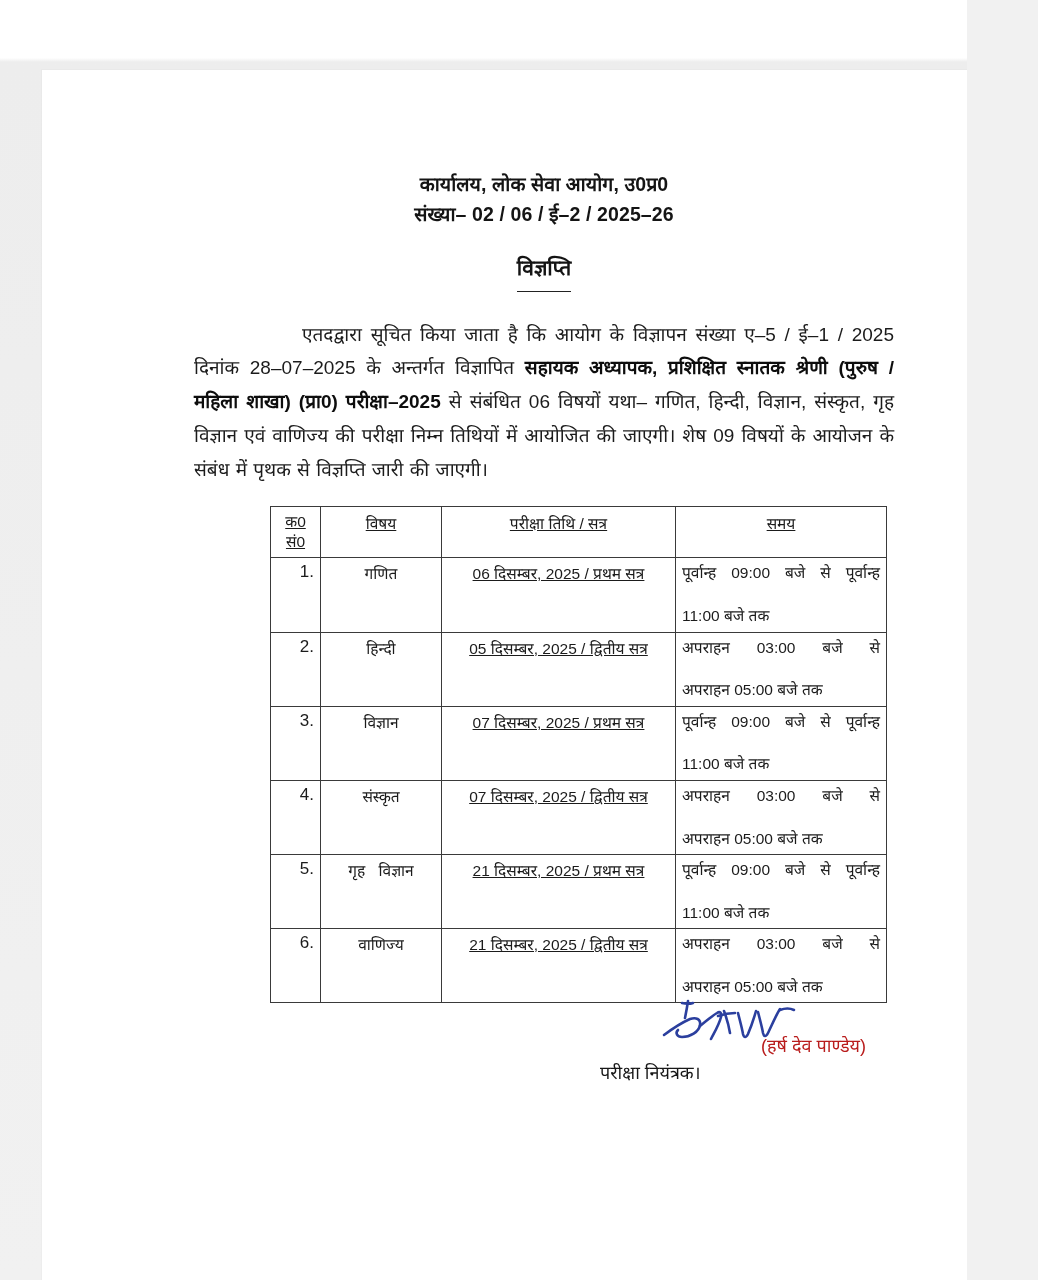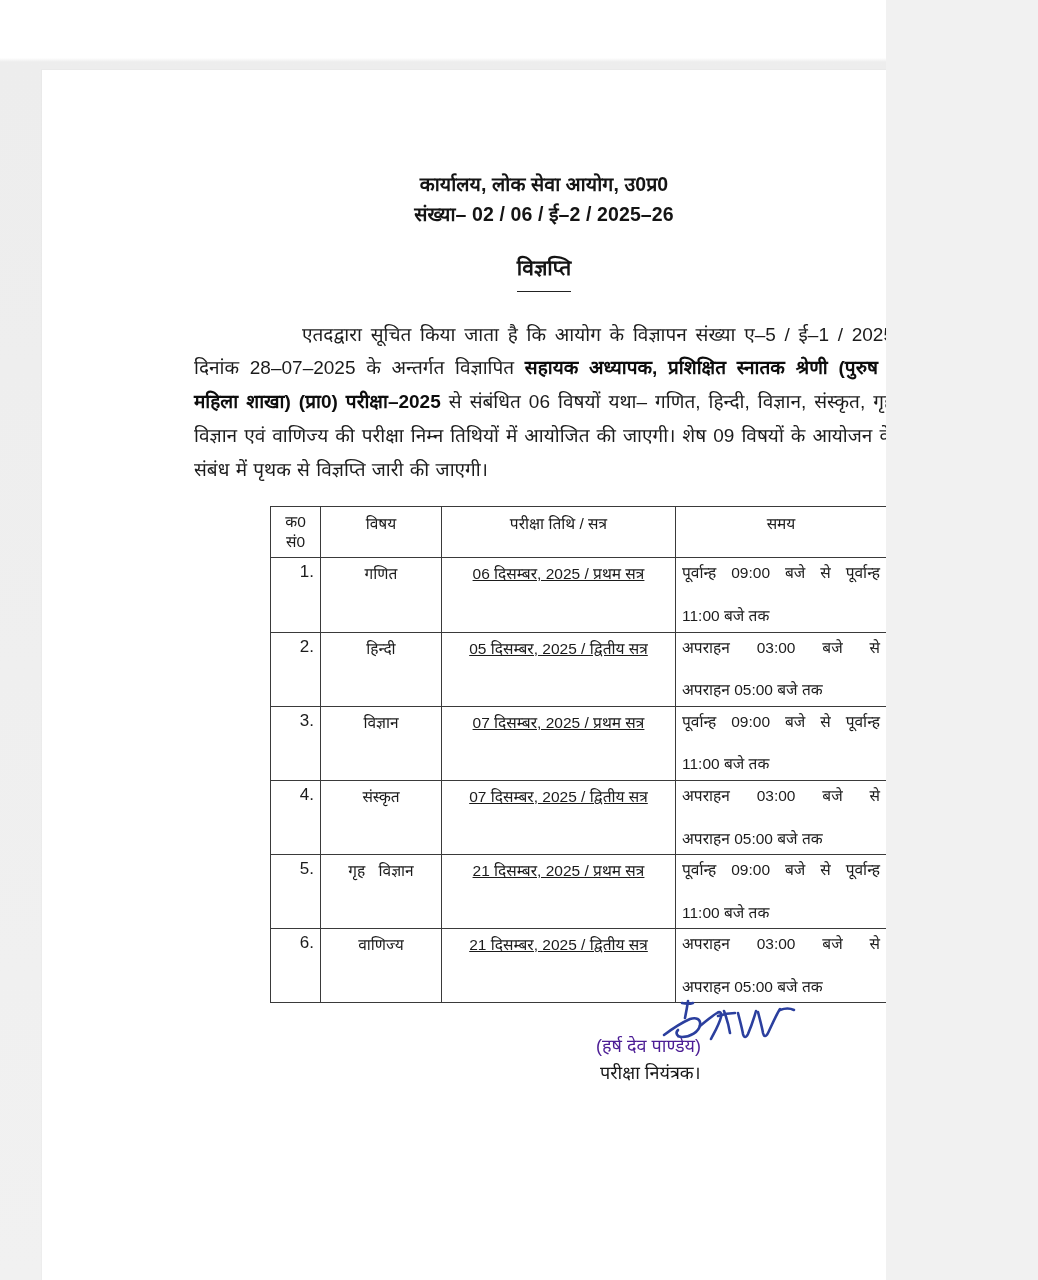--- a/index.html
+++ b/index.html
@@ -4,21 +4,21 @@
 <style>
   * { box-sizing: border-box; }
   html, body {
     margin: 0; padding: 0;
     width: 1038px; height: 1280px;
     background: #f1f1f1;
     font-family: "Liberation Sans", "DejaVu Sans", sans-serif;
   }
   #screen {
     position: relative;
-    width: 886px; height: 1280px;
+    width: 967px; height: 1280px;
     background: linear-gradient(180deg,#ffffff 0px,#ffffff 58px,#ededed 62px,#f1f1f1 100%);
     overflow: hidden;
   }
   
   #page {
     position: absolute;
     left: 42px; top: 70px;
     width: 950px; height: 1250px;
     background: #ffffff;
     box-shadow: 0 0 0 1px rgba(0,0,0,0.015);
@@ -80,20 +80,21 @@
     border: 1px solid #3a3a3a;
     padding: 4px 6px 5px 6px;
     vertical-align: top;
     font-weight: normal;
   }
   table.sched thead th {
     text-align: center;
     height: 50px;
     vertical-align: top;
     padding-top: 5px;
+    text-decoration: underline;
   }
   .c-sn   { width: 50px; }
   .c-sub  { width: 121px; }
   .c-date { width: 234px; }
   .c-time { width: 211px; }
 
   th.c-sn .two { line-height: 1.32; }
   td.c-sn { text-align: right; padding-right: 9px; font-size: 17px; }
   td.c-sub { text-align: center; }
   td.c-date { text-align: center; white-space: nowrap; text-decoration: underline; }
@@ -116,23 +117,24 @@
   }
   .sign .ink {
     position: absolute;
     left: 88px; top: -34px;
     width: 150px; height: 56px;
     pointer-events: none;
   }
   .sign .nm {
     font-size: 18px;
     line-height: 1.5;
-    color: #4c1d95;
+    color: #b91c1c;
     margin-left: 30px;
     white-space: nowrap;
+    text-align: right;
   }
   .sign .role {
     font-size: 18px;
     line-height: 1.5;
     color: #171717;
     margin-left: 34px;
     white-space: nowrap;
   }
 </style>
 </head>

